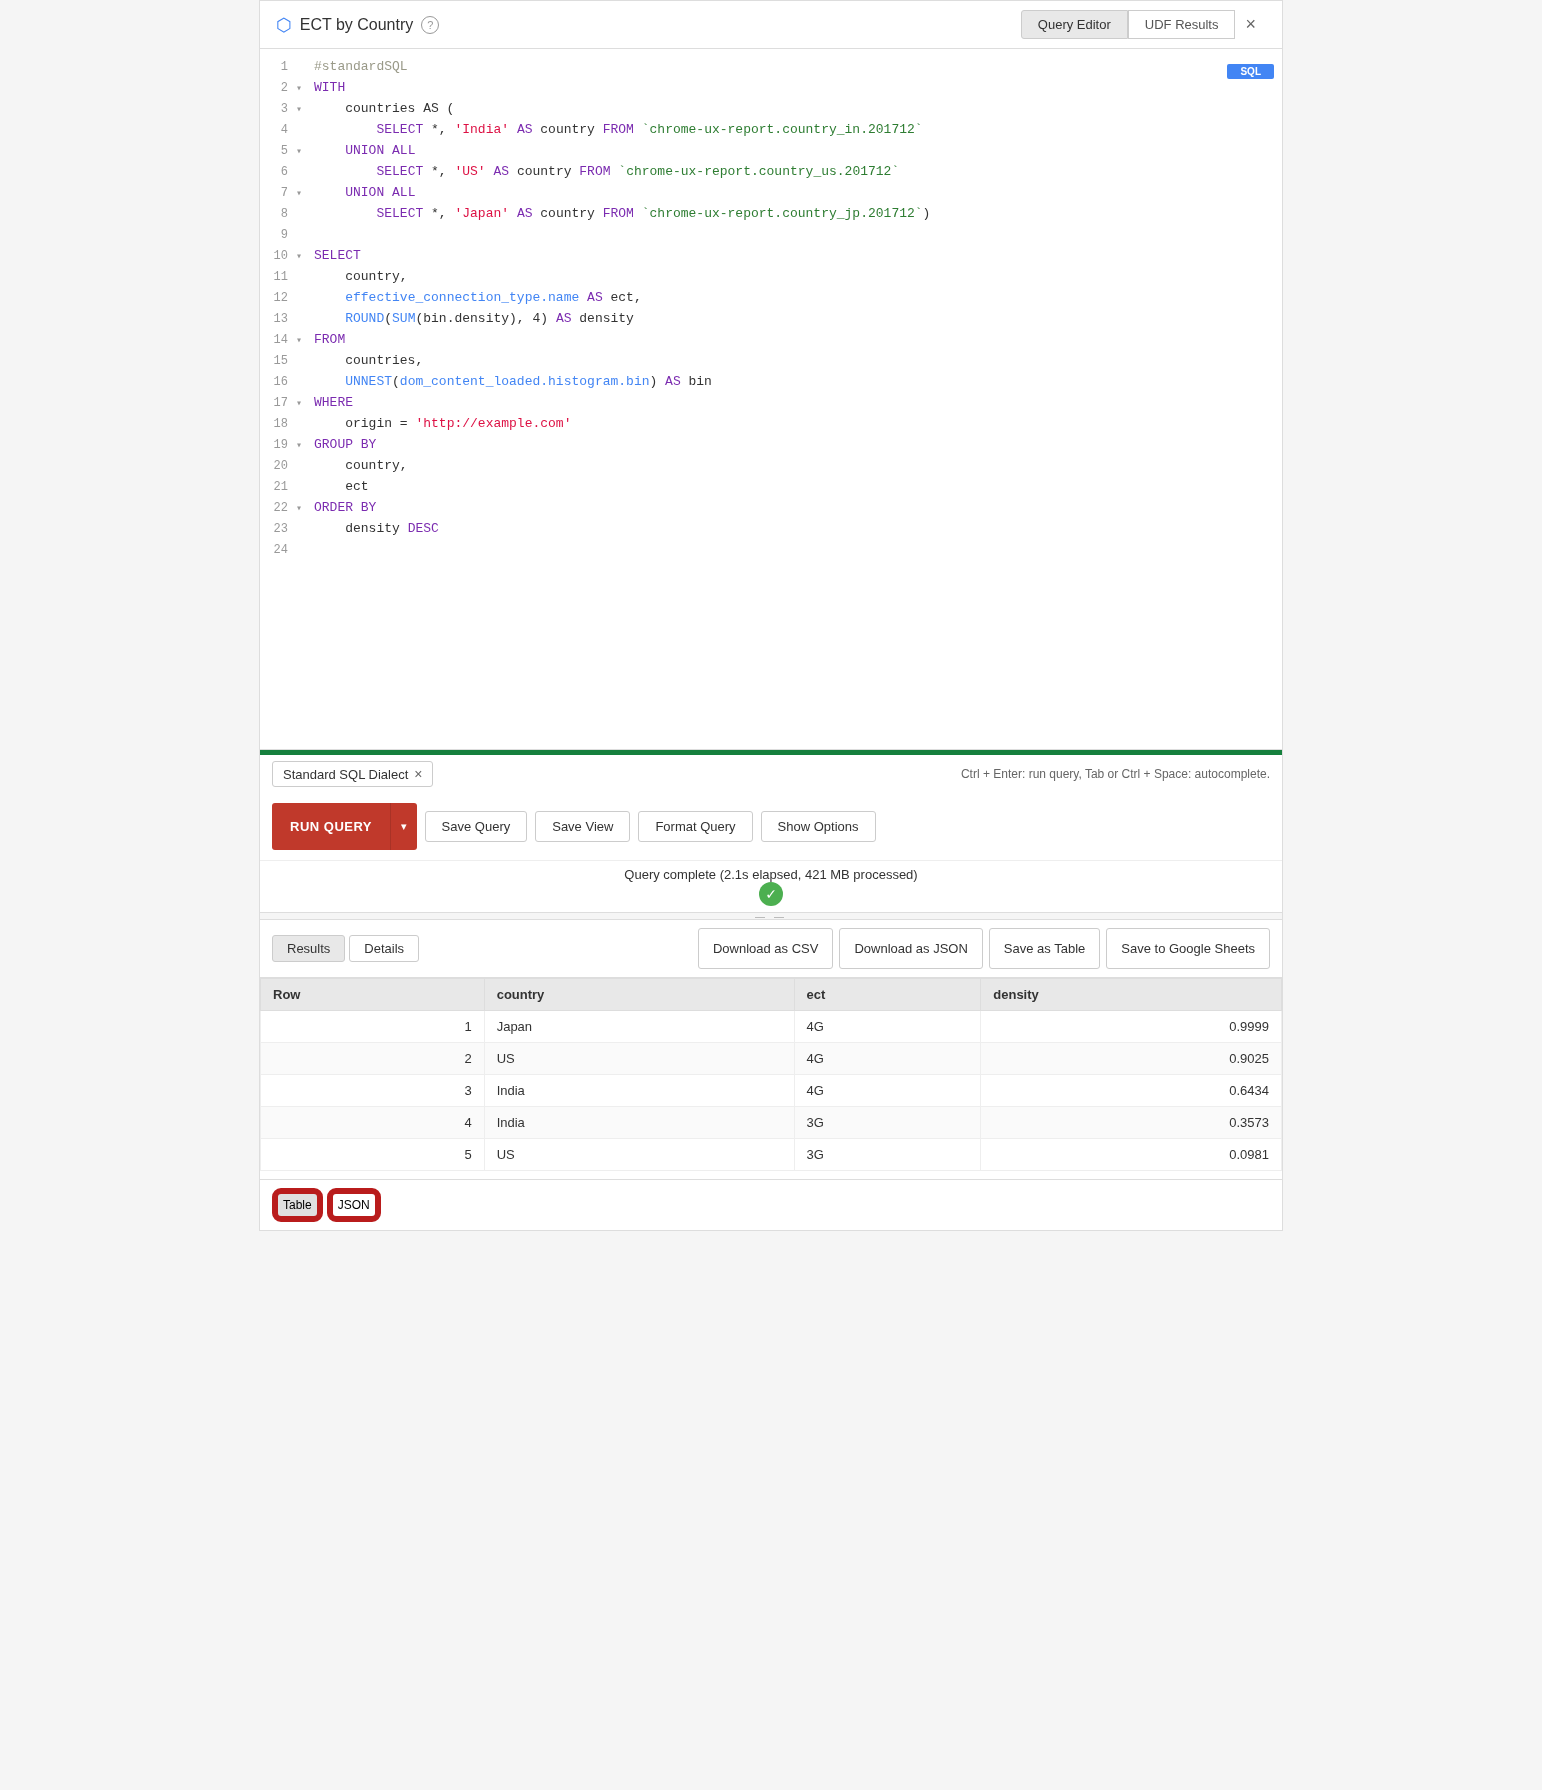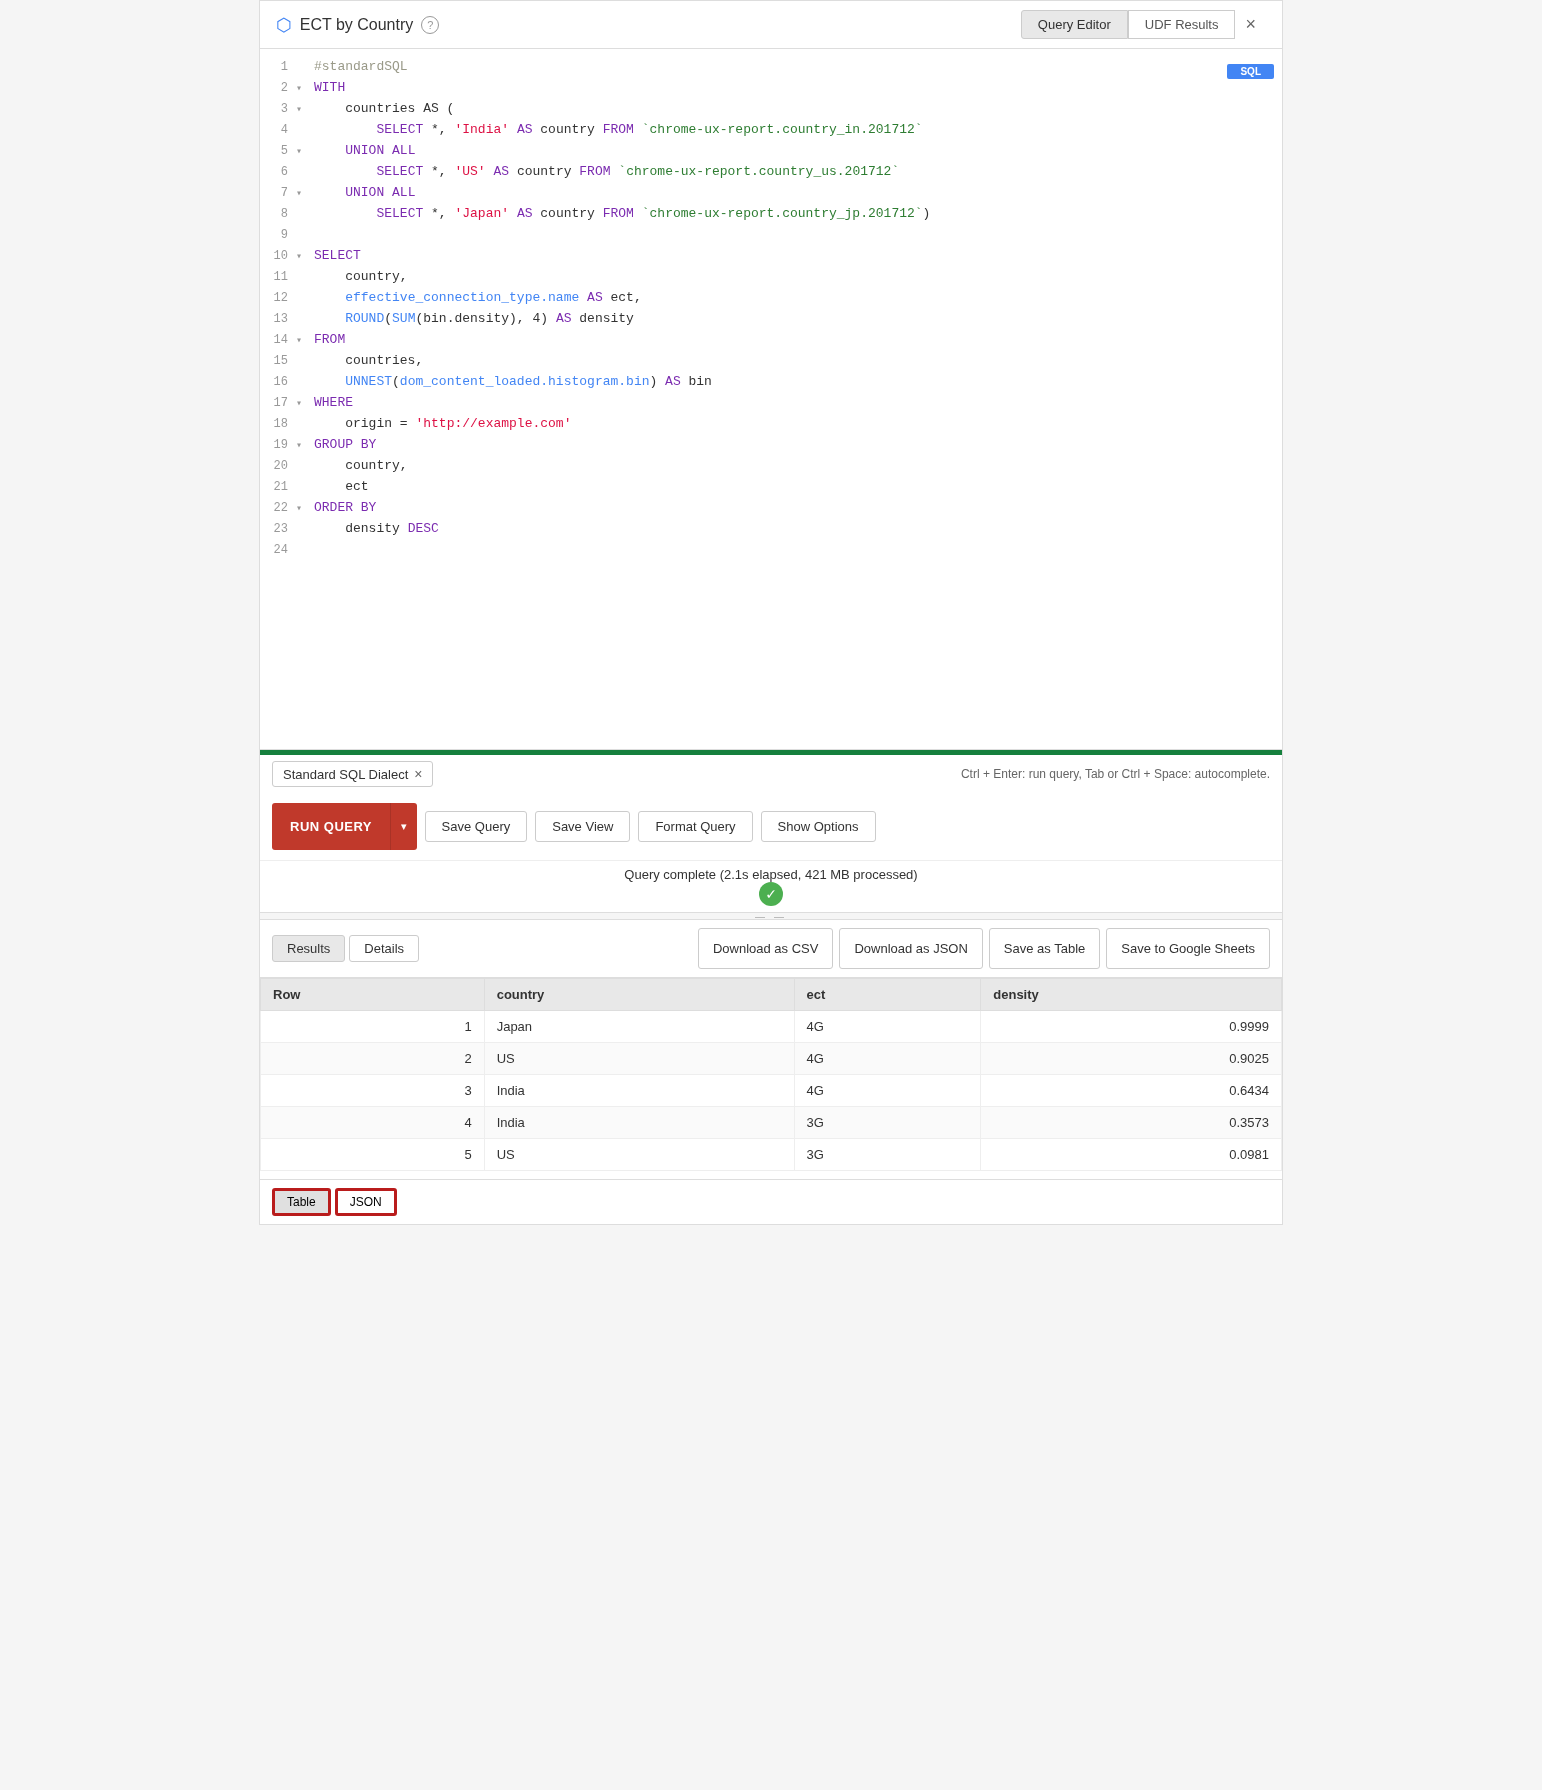--- a/index.html
+++ b/index.html
@@ -322,23 +322,23 @@
 
     
     .bottom-tabs {
       display: flex;
       gap: 4px;
       padding: 8px 12px;
       border-top: 1px solid #ddd;
       background: #fff;
     }
     .bottom-tab {
-      padding: 4px 12px;
-      border: 3px solid #b91c1c;
-      border-radius: 3px;
+      padding: 4px 5px;
+      border: 6px solid #b91c1c;
+      border-radius: 9px;
       cursor: pointer;
       font-size: 12px;
       font-weight: 500;
       background: #fff;
     }
     .bottom-tab.active {
       background: #e0e0e0;
     }
   </style>
 </head>

